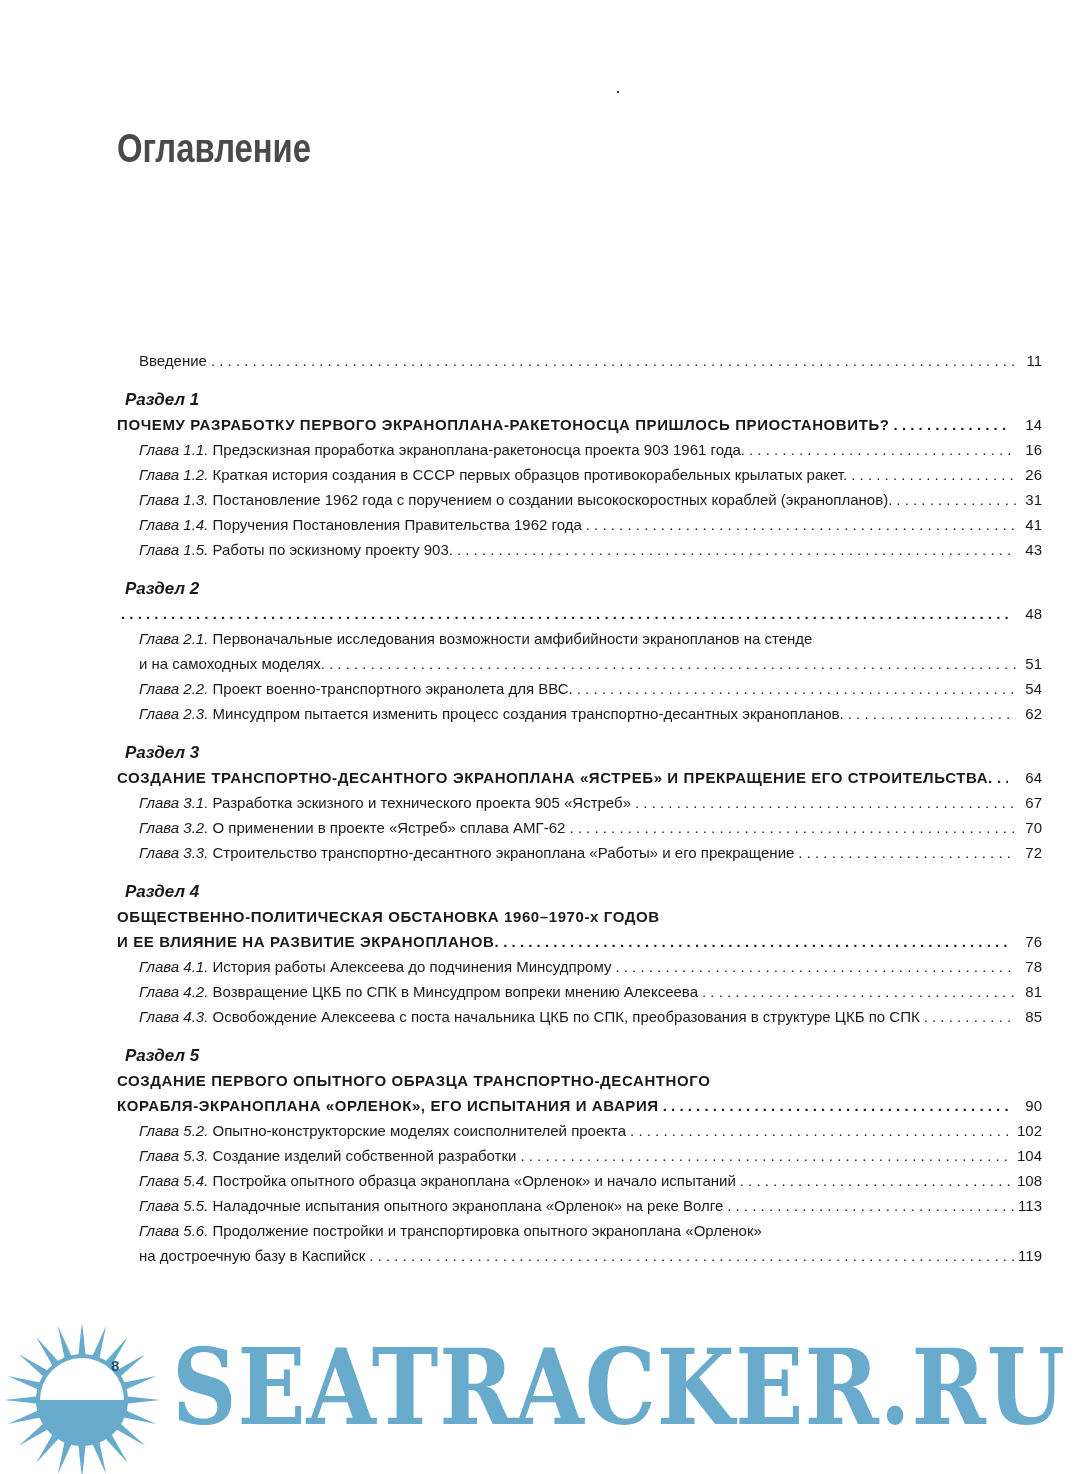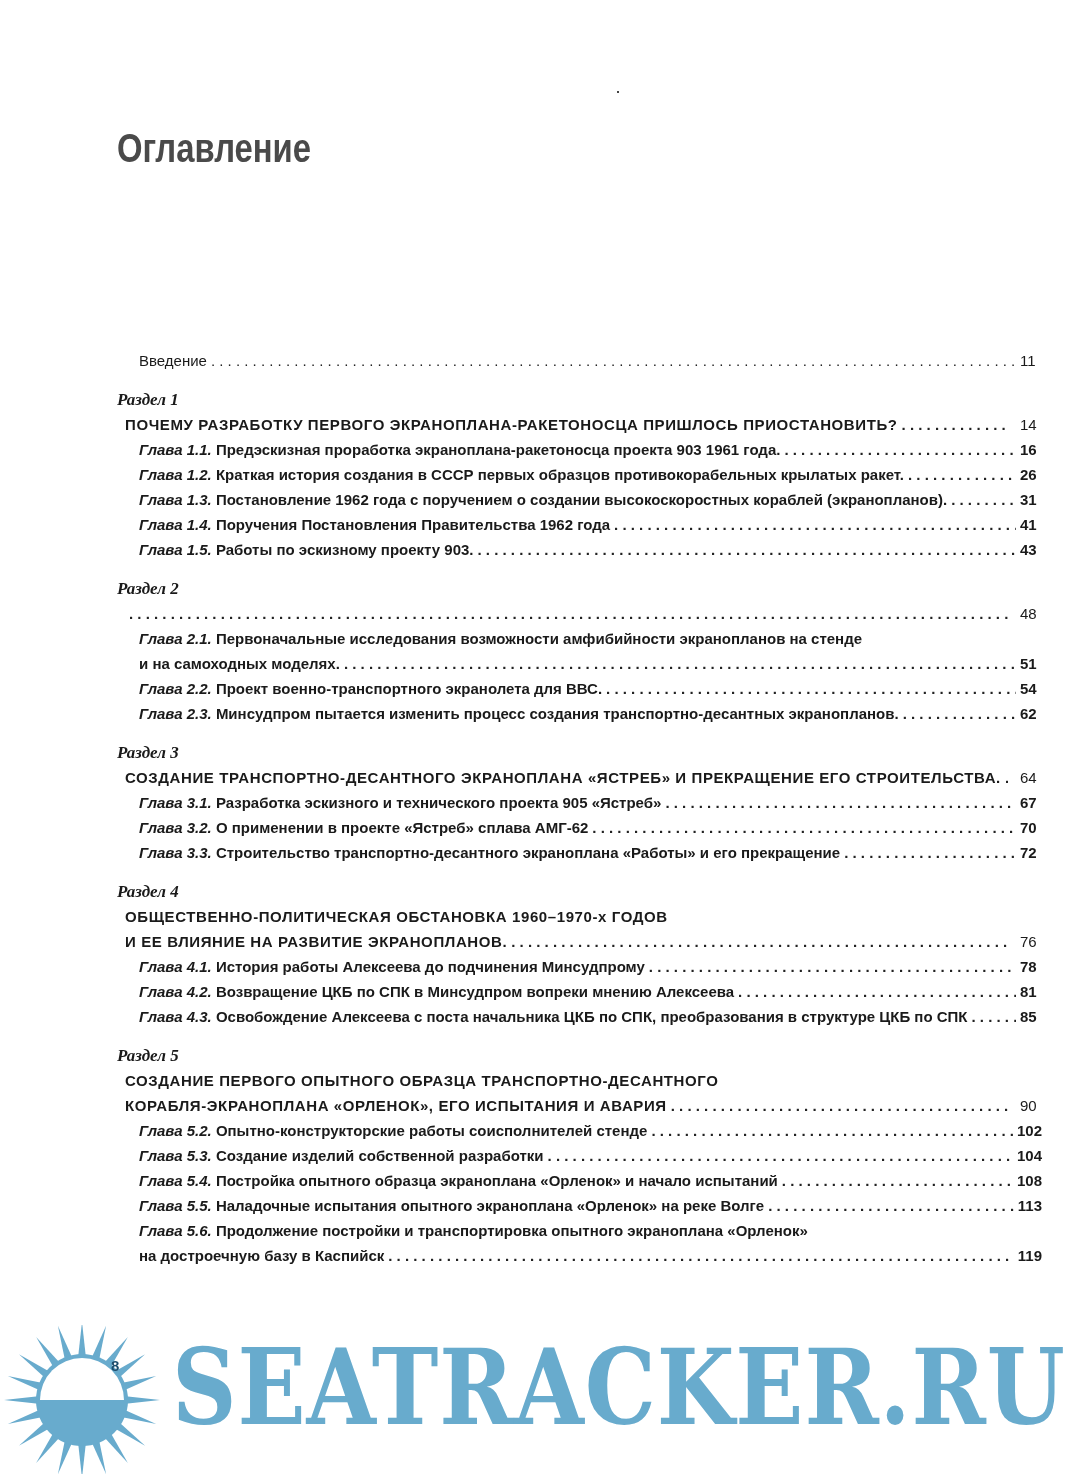--- a/index.html
+++ b/index.html
@@ -10,29 +10,29 @@
     position: absolute; left: 117px; top: 126px;
     font-family: "Liberation Sans", sans-serif; font-size: 40px; font-weight: bold;
     color: #4a4a4a; letter-spacing: 0px; transform: scaleX(0.82); transform-origin: left top;
   }
   .toc { position: absolute; left: 117px; top: 300px; width: 925px;
     font-family: "Liberation Sans", sans-serif; }
   .row { display: flex; align-items: baseline; height: 25px; line-height: 25px; font-size: 15px; white-space: nowrap; }
   .row .label { flex: 0 0 auto; }
   .row .dots { flex: 1 1 auto; overflow: hidden; margin: 0 4px; letter-spacing: 3.2px; color: #222; }
   .row .dots::before { content: ". . . . . . . . . . . . . . . . . . . . . . . . . . . . . . . . . . . . . . . . . . . . . . . . . . . . . . . . . . . . . . . . . . . . . . . . . . . . . . . . . . . . . . . . . . . . . . . . . . . . . . . . . . . . . . . . . . . . . . . . . . . . . . . . . . . . . . . ."; letter-spacing: 0; }
-  .row .page-num { flex: 0 0 auto; min-width: 22px; }
+  .row .page-num { flex: 0 0 auto; text-align: right; min-width: 22px; }
   .row.intro { padding-left: 22px; margin-top: 48px; }
-  .row.chapter { padding-left: 22px; font-weight: bold; }
-  .row.section-title { font-weight: bold; font-size: 15px; letter-spacing: 0.6px; margin-left: 8px; }
+  .row.chapter { padding-left: 22px; }
+  .row.section-title { font-weight: bold; font-size: 15px; letter-spacing: 0.6px; }
   .row.section-title .page-num { font-weight: normal; letter-spacing: 0; margin-left: 8px; }
   .chap-prefix { font-style: italic; }
   .section-label {
-    font-family: Liberation Serif, serif; font-style: italic; font-weight: bold;
-    font-size: 17px; height: 25px; line-height: 25px; margin-top: 14px;
+    font-family: Liberation Sans, sans-serif; font-style: italic; font-weight: bold;
+    font-size: 17px; height: 25px; line-height: 25px; margin-top: 14px; margin-left: 8px;
   }
   .watermark { position: absolute; left: 0; top: 1325px; width: 1068px; height: 149px; }
   .wm-text {
     position: absolute; left: 172px; top: 8px;
     font-family: "DejaVu Serif", serif; font-weight: bold; font-size: 104px;
     color: #68abcd; letter-spacing: 1px; line-height: 110px; transform: scaleX(0.86); transform-origin: left top;
   }
   .page-number {
     position: absolute; left: 111px; top: 1357px; font-family: "Liberation Sans", sans-serif;
     font-size: 15px; color: #1d4e6e; font-weight: bold;
@@ -154,21 +154,21 @@
         <div class="section-label">Раздел 5</div>
         <div class="row section-title">
           <span class="label">СОЗДАНИЕ ПЕРВОГО ОПЫТНОГО ОБРАЗЦА ТРАНСПОРТНО-ДЕСАНТНОГО</span>
         </div>
         <div class="row section-title">
           <span class="label">КОРАБЛЯ-ЭКРАНОПЛАНА «ОРЛЕНОК», ЕГО ИСПЫТАНИЯ И АВАРИЯ</span>
           <span class="dots"></span>
           <span class="page-num">90</span>
         </div>
         <div class="row chapter">
-          <span class="label"><span class="chap-prefix">Глава 5.2.</span> <span>Опытно-конструкторские работы соисполнителей стенде</span></span>
+          <span class="label"><span class="chap-prefix">Глава 5.2.</span> <span>Опытно-конструкторские моделях соисполнителей проекта</span></span>
           <span class="dots"></span>
           <span class="page-num">102</span>
         </div>
         <div class="row chapter">
           <span class="label"><span class="chap-prefix">Глава 5.3.</span> <span>Создание изделий собственной разработки</span></span>
           <span class="dots"></span>
           <span class="page-num">104</span>
         </div>
         <div class="row chapter">
           <span class="label"><span class="chap-prefix">Глава 5.4.</span> <span>Постройка опытного образца экраноплана «Орленок» и начало испытаний</span></span>

